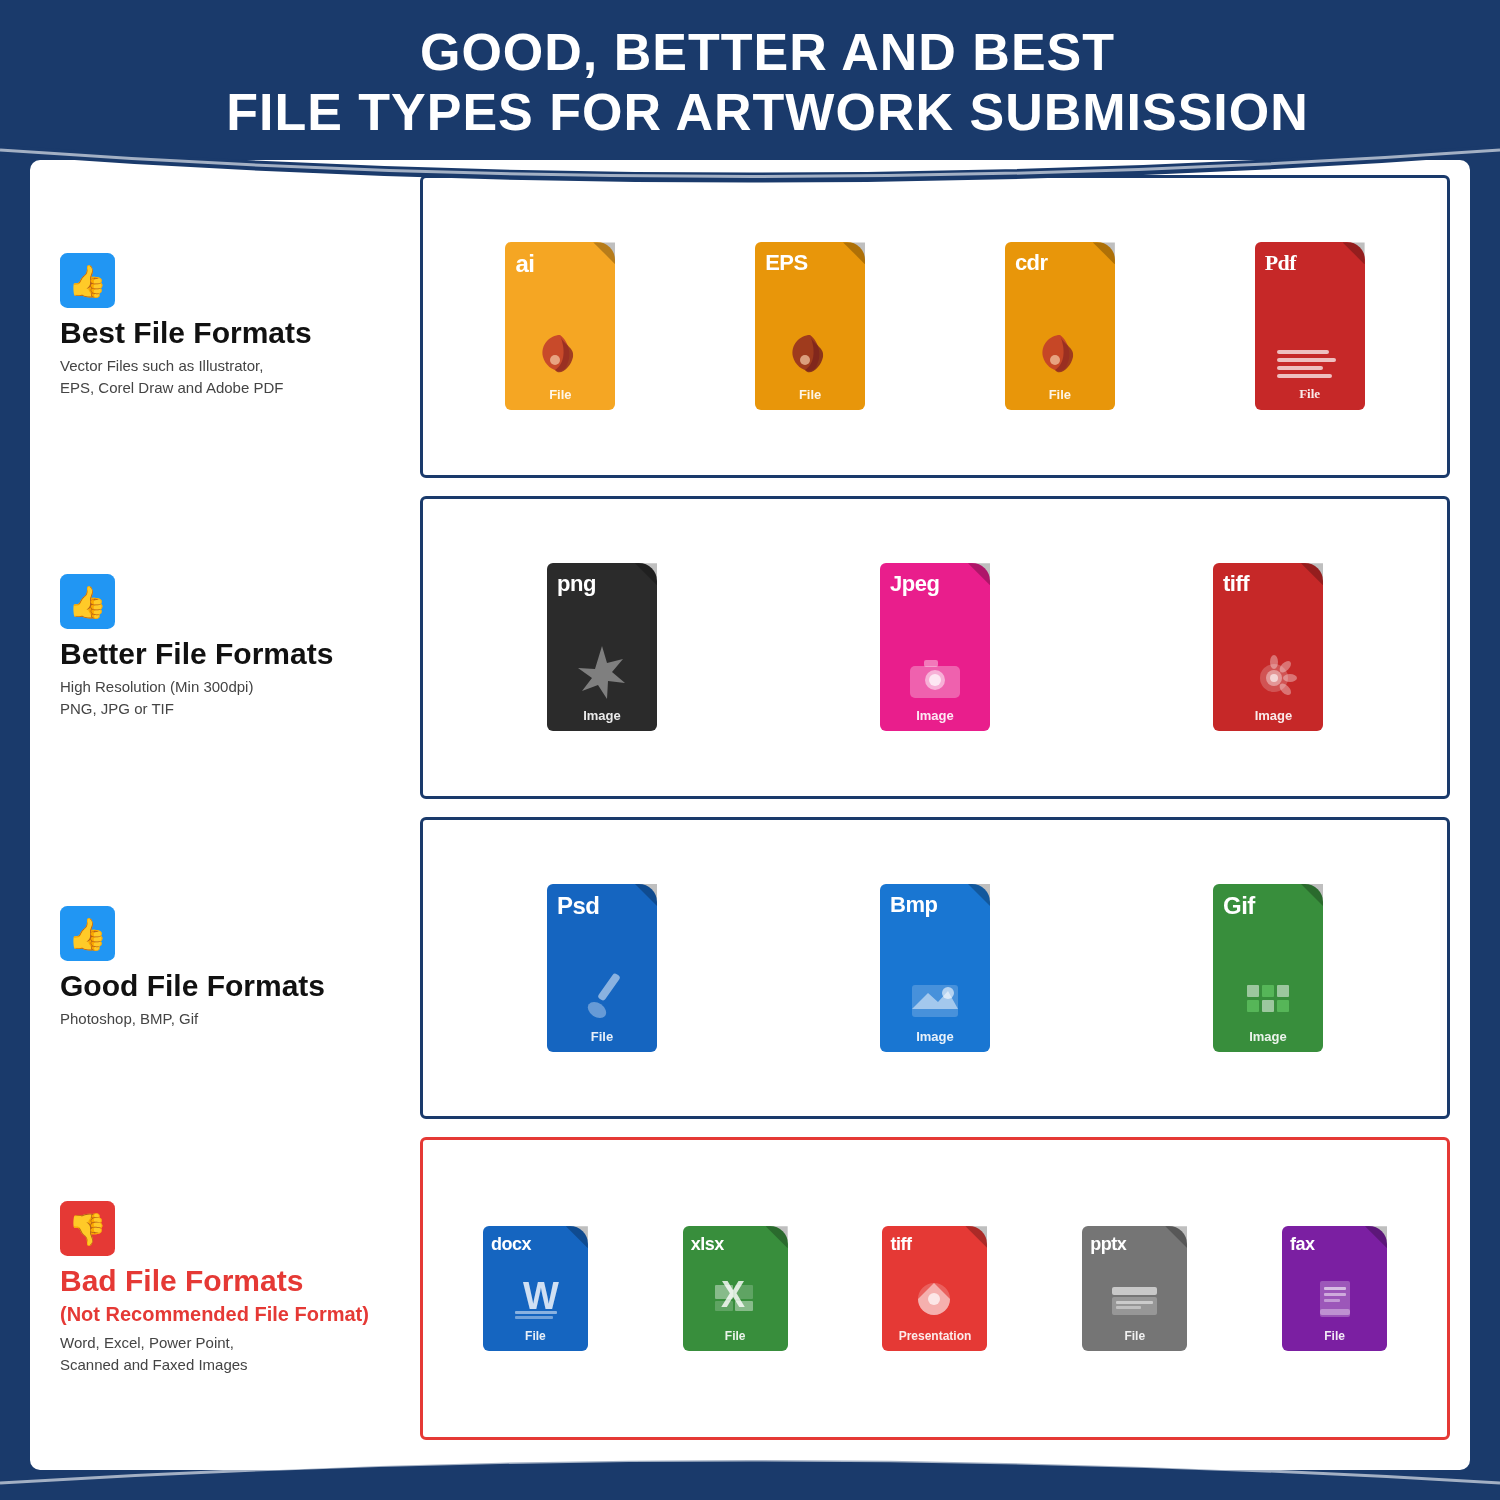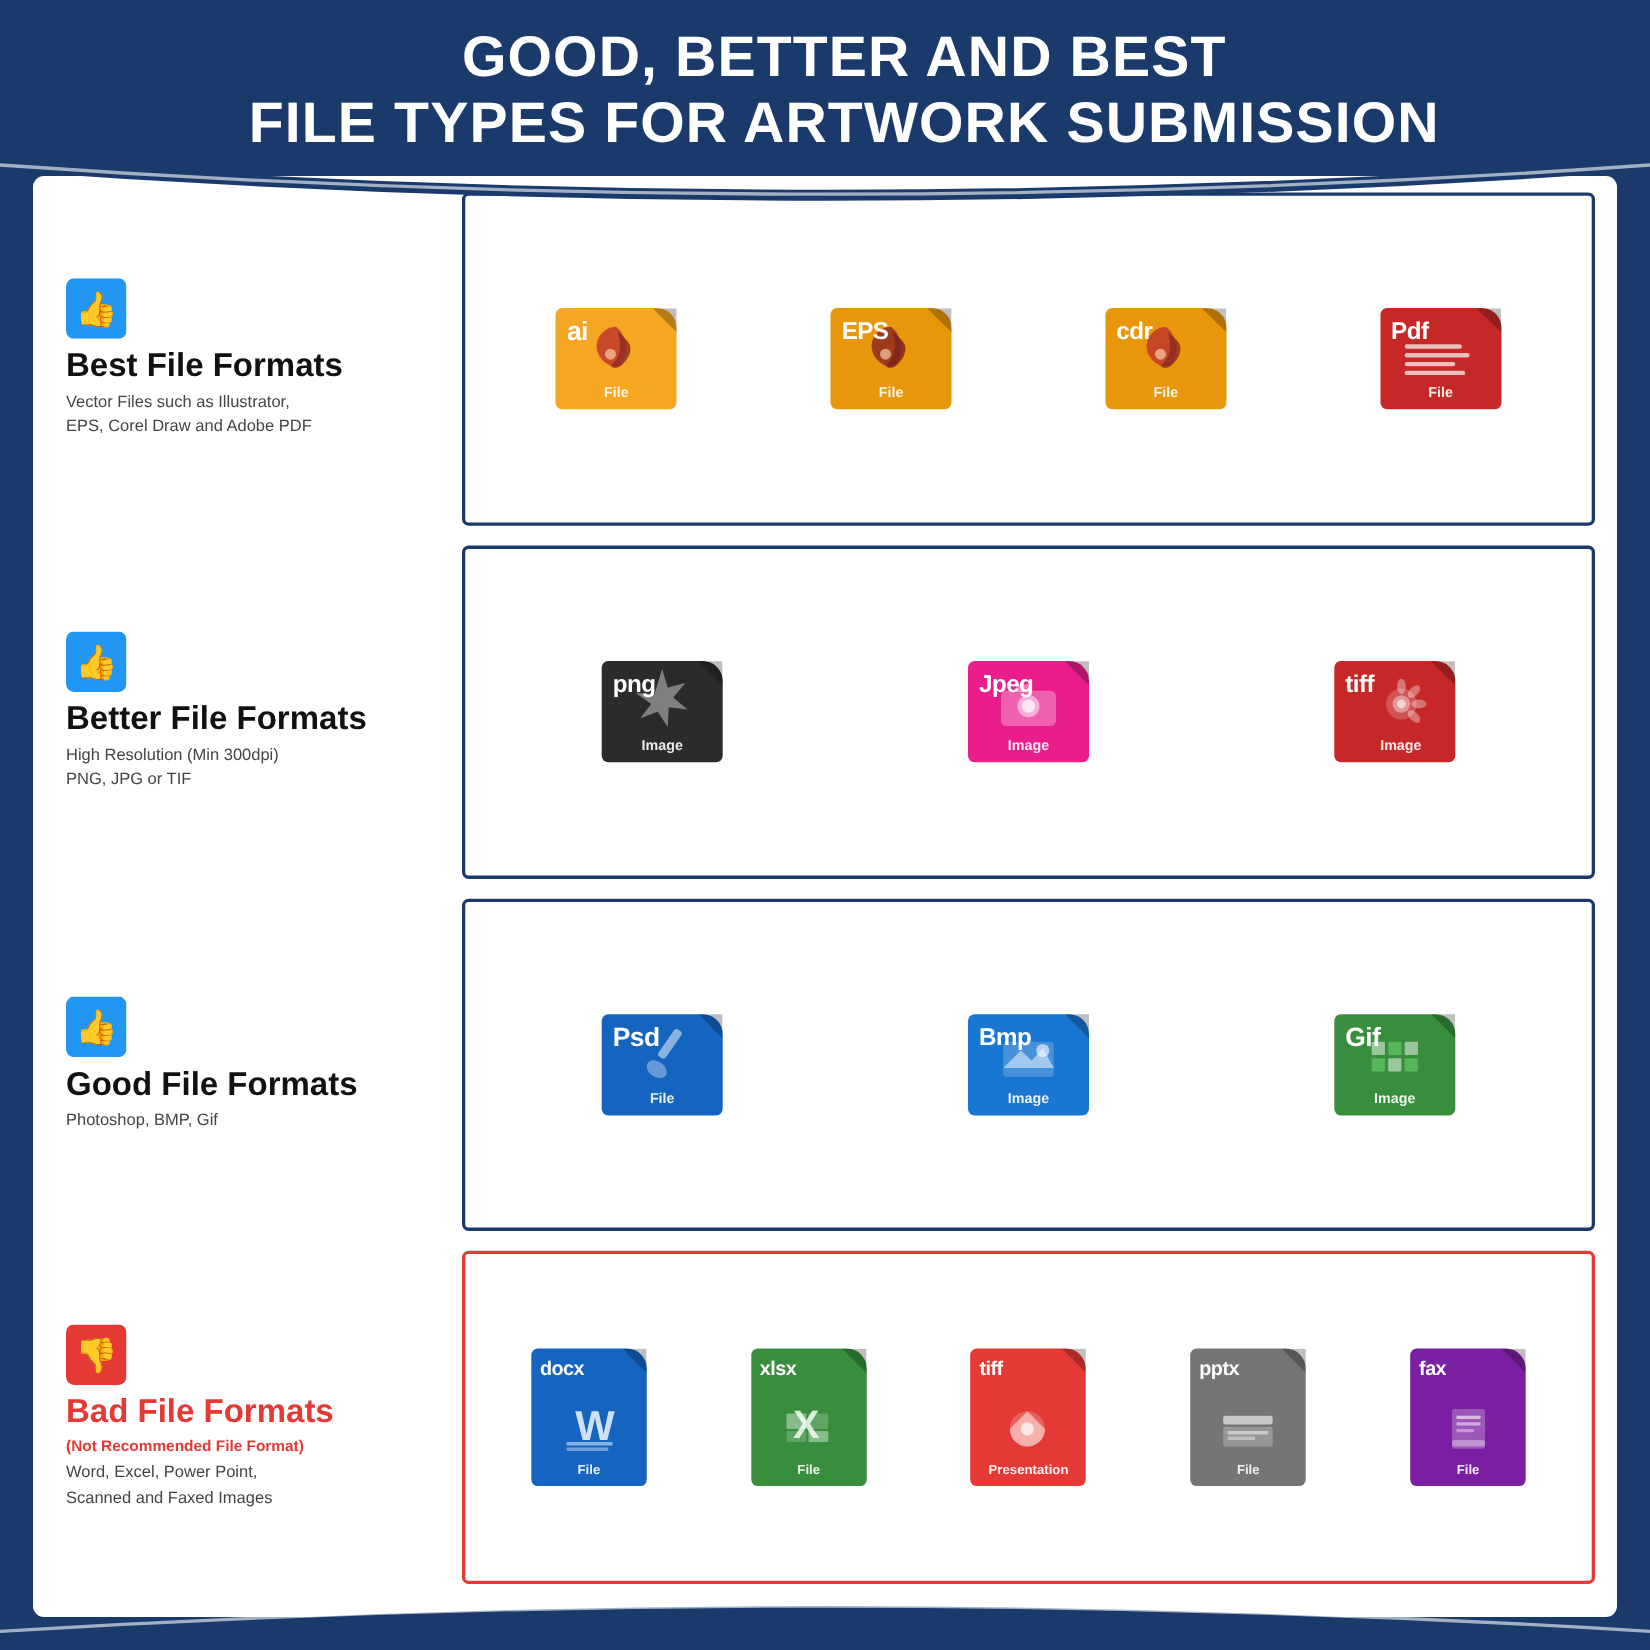--- a/index.html
+++ b/index.html
@@ -83,21 +83,21 @@
       color: #111;
       margin-bottom: 6px;
       line-height: 1.1;
     }
 
     .bad-title-red {
       color: #e53935;
     }
 
     .category-subtitle {
-      font-size: 14px;
+      font-size: 20px;
       color: #e53935;
       font-weight: bold;
       margin-bottom: 6px;
     }
 
     .category-desc {
       font-size: 15px;
       color: #444;
       line-height: 1.5;
     }
@@ -122,21 +122,21 @@
     .file-icon {
       display: flex;
       flex-direction: column;
       align-items: center;
       width: 120px;
       flex-shrink: 0;
     }
 
     .file-shape {
       width: 110px;
-      height: 92px;
+      height: 168px;
       border-radius: 6px 16px 6px 6px;
       position: relative;
       display: flex;
       flex-direction: column;
       align-items: center;
       justify-content: flex-end;
       padding-bottom: 8px;
     }
 
     .file-shape::before {
@@ -251,21 +251,21 @@
           <svg width="70" height="60" viewBox="0 0 70 60" style="margin-bottom:2px;">
             <path d="M35,10 C25,10 15,20 18,32 C21,44 38,52 42,40 C48,28 42,15 35,10Z" fill="#c0392b" opacity="0.85"></path>
             <path d="M35,10 C38,20 50,22 48,32 C46,42 35,52 30,45 C38,40 42,28 35,10Z" fill="#922b21" opacity="0.85"></path>
             <circle cx="30" cy="35" r="5" fill="#f5cba7" opacity="0.7"></circle>
           </svg>
           <span class="file-label">File</span>
         </div>
       </div>
 
       <div class="file-icon">
-        <div class="file-shape red-dark" style="border-radius:6px 18px 6px 6px;">
+        <div class="file-shape red-dark" style="border-radius:6px 18px 6px 6px;font-family:Liberation Serif, serif;">
           <span class="file-ext" style="top:8px;left:10px;font-size:22px;">Pdf</span>
           <div style="display:flex;flex-direction:column;gap:4px;margin-bottom:8px;width:65px;">
             <div style="height:4px;background:rgba(255,255,255,0.7);border-radius:2px;width:80%;"></div>
             <div style="height:4px;background:rgba(255,255,255,0.7);border-radius:2px;width:90%;"></div>
             <div style="height:4px;background:rgba(255,255,255,0.7);border-radius:2px;width:70%;"></div>
             <div style="height:4px;background:rgba(255,255,255,0.7);border-radius:2px;width:85%;"></div>
           </div>
           <span class="file-label">File</span>
         </div>
       </div>

